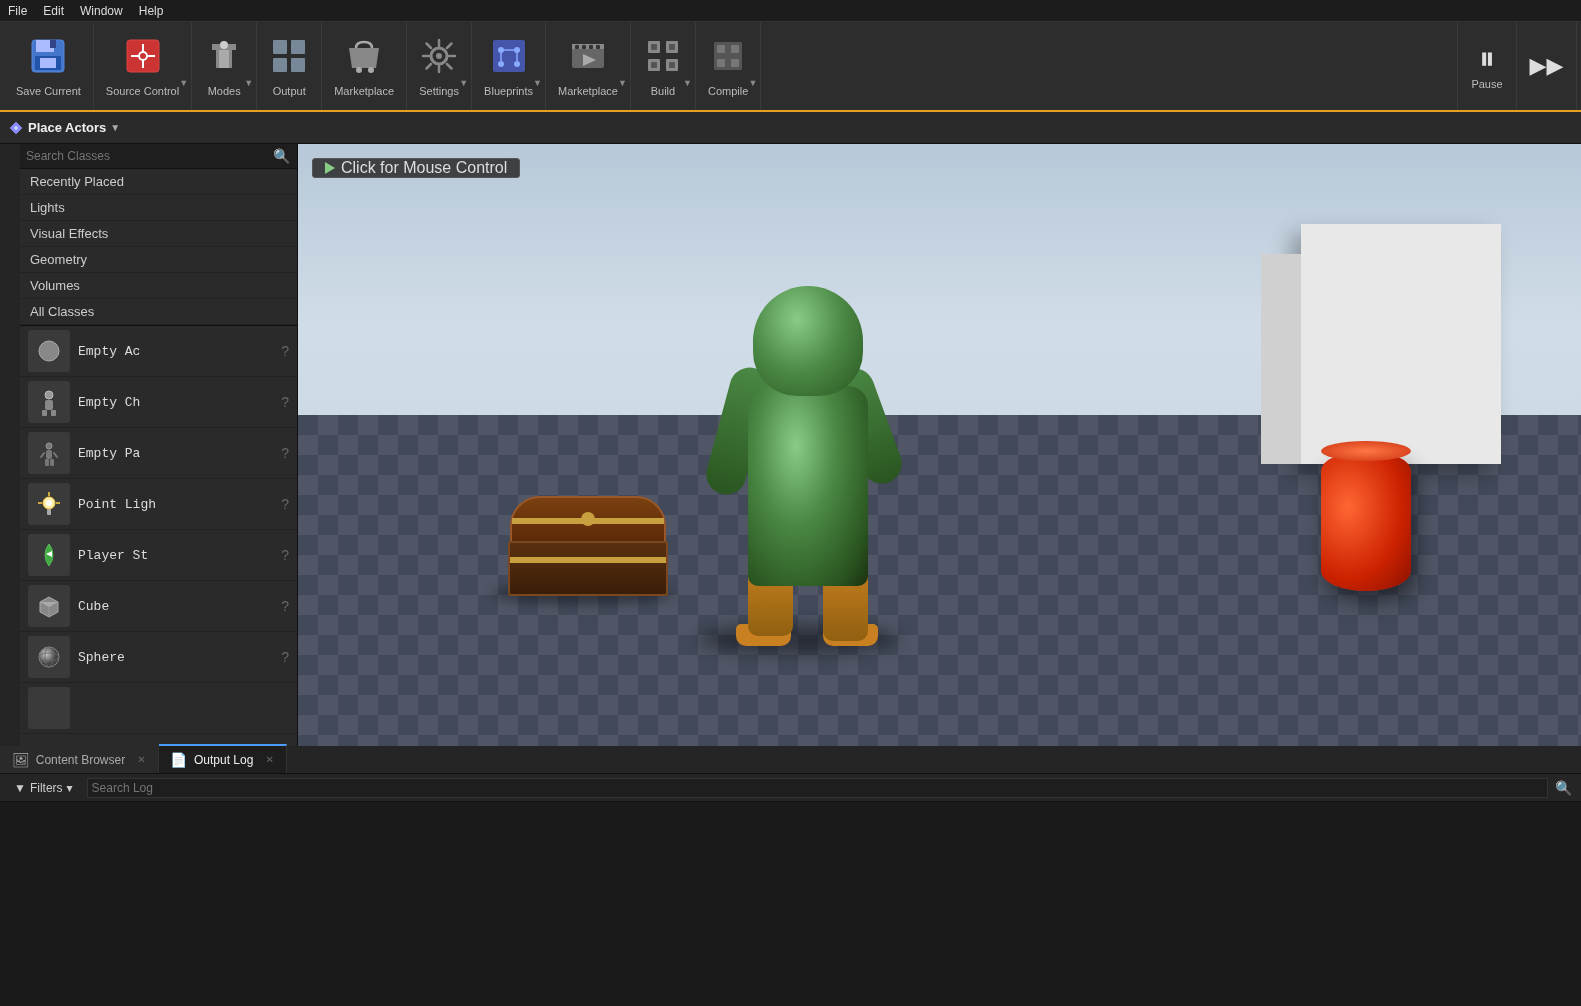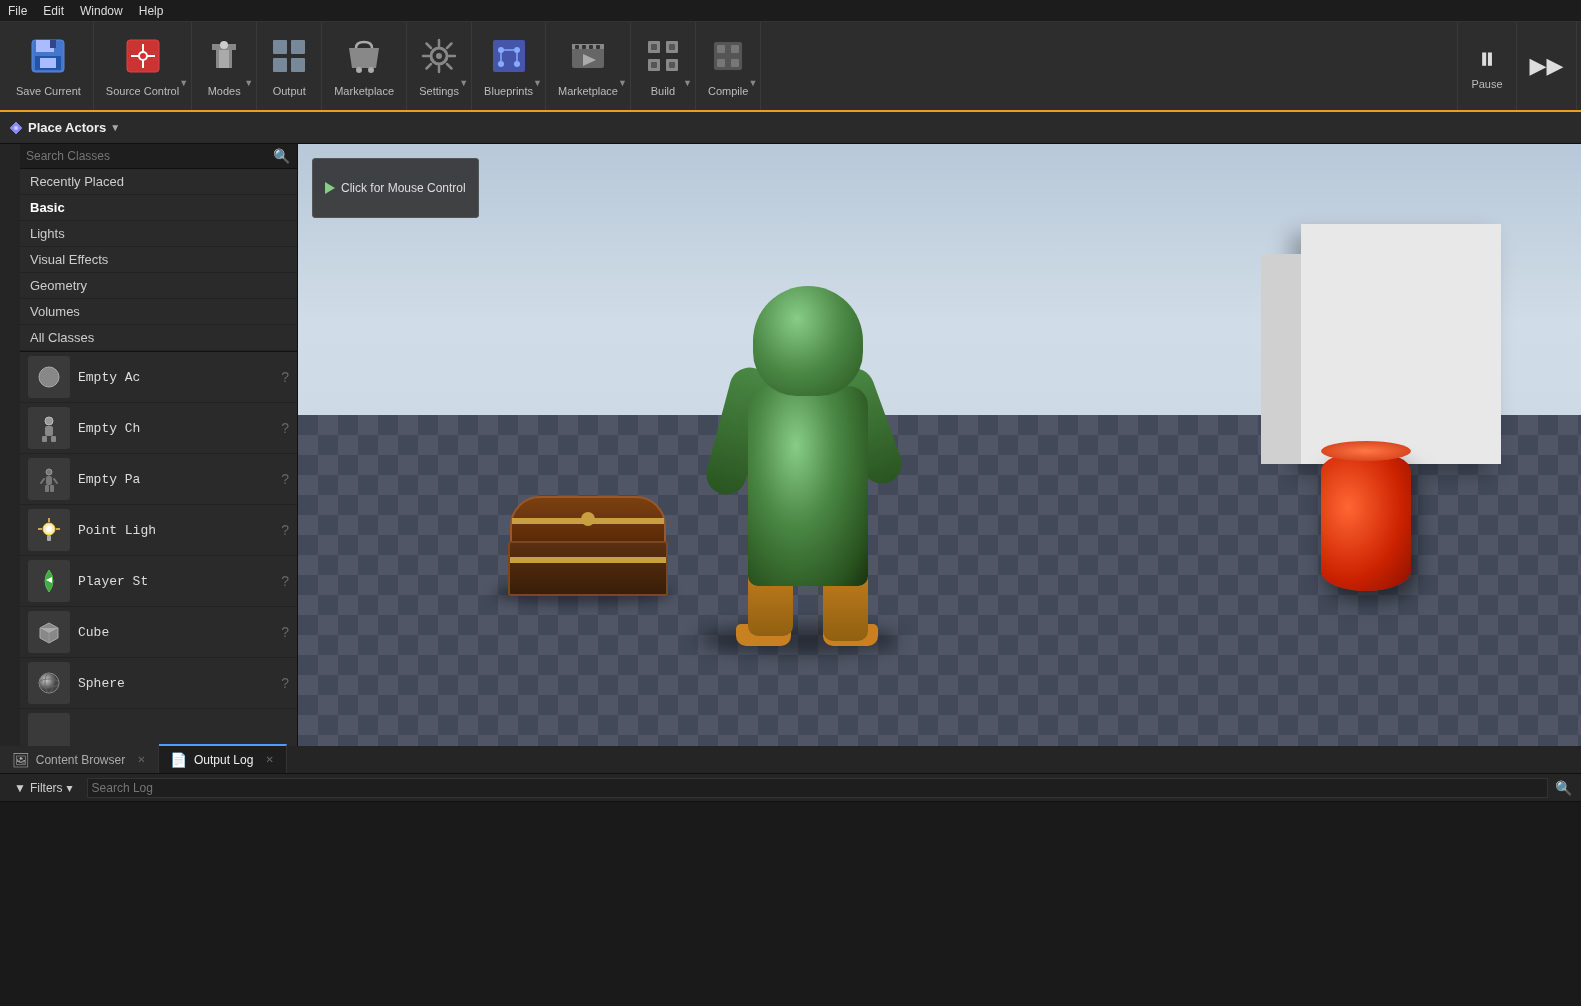--- a/index.html
+++ b/index.html
@@ -366,22 +366,22 @@
     }
 
     
     #mouse-control-btn {
       position: absolute;
       top: 14px;
       left: 14px;
       background: rgba(40,40,40,0.85);
       border: 1px solid #555;
       color: #ddd;
-      padding: 22px 12px;
-      font-size: 12px;
+      padding: 0 12px;
+      font-size: 16px;
       cursor: pointer;
       display: flex;
       align-items: center;
       gap: 6px;
       border-radius: 3px;
     }
     .play-triangle {
       width: 0;
       height: 0;
       border-top: 6px solid transparent;
@@ -663,21 +663,20 @@
 
   <div id="sidebar">
 
     <div id="search-box">
       <input type="text" placeholder="Search Classes" style="">
       <span class="search-icon">🔍</span>
     </div>
 
     <div id="sidebar-categories">
       <div class="sidebar-cat">Recently Placed</div>
-      <div class="sidebar-cat active">Basic</div>
       <div class="sidebar-cat">Lights</div>
       <div class="sidebar-cat">Visual Effects</div>
       <div class="sidebar-cat">Geometry</div>
       <div class="sidebar-cat">Volumes</div>
       <div class="sidebar-cat">All Classes</div>
     </div>
 
     <div id="sidebar-items">
 
       <div class="sidebar-item-row">

